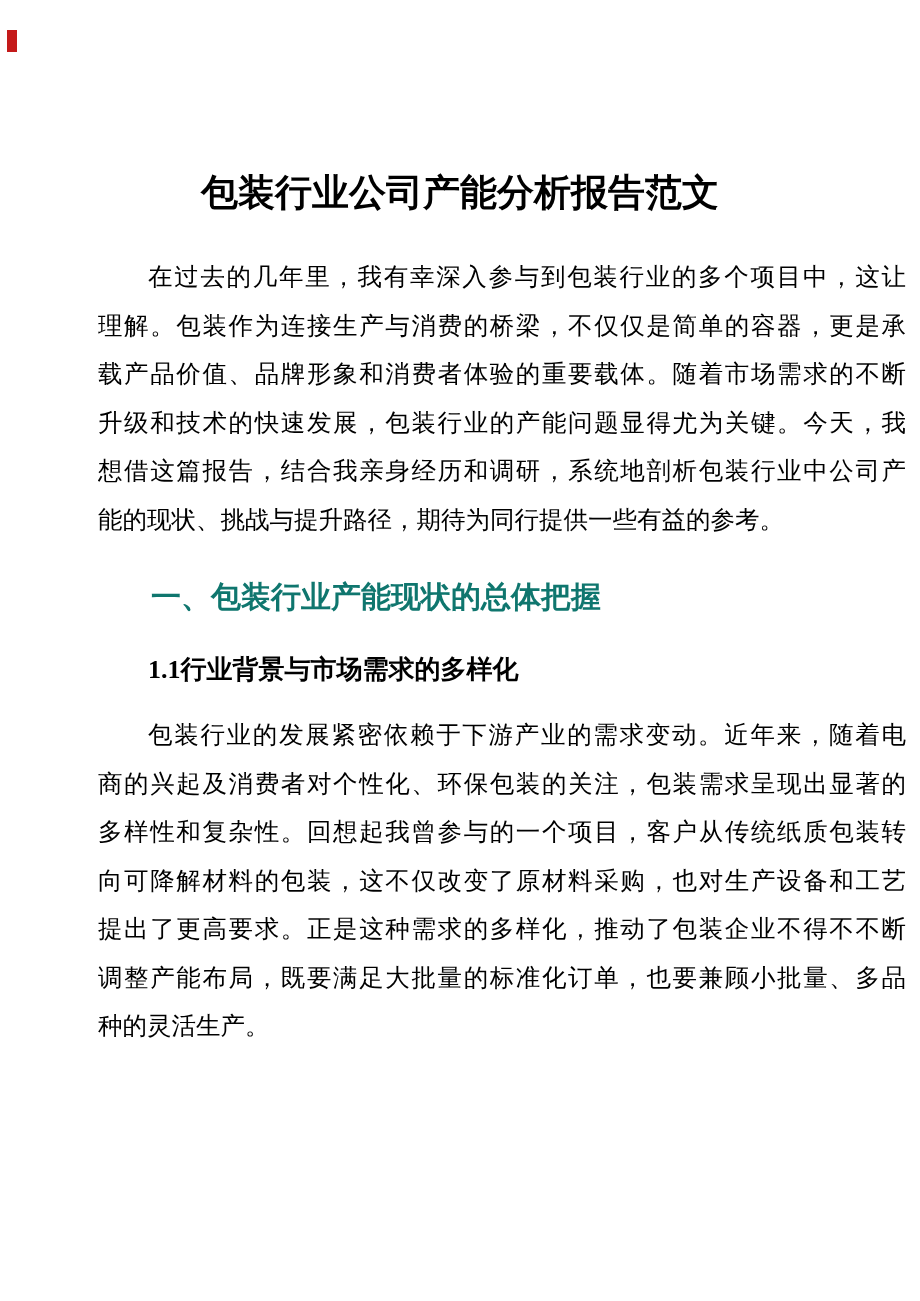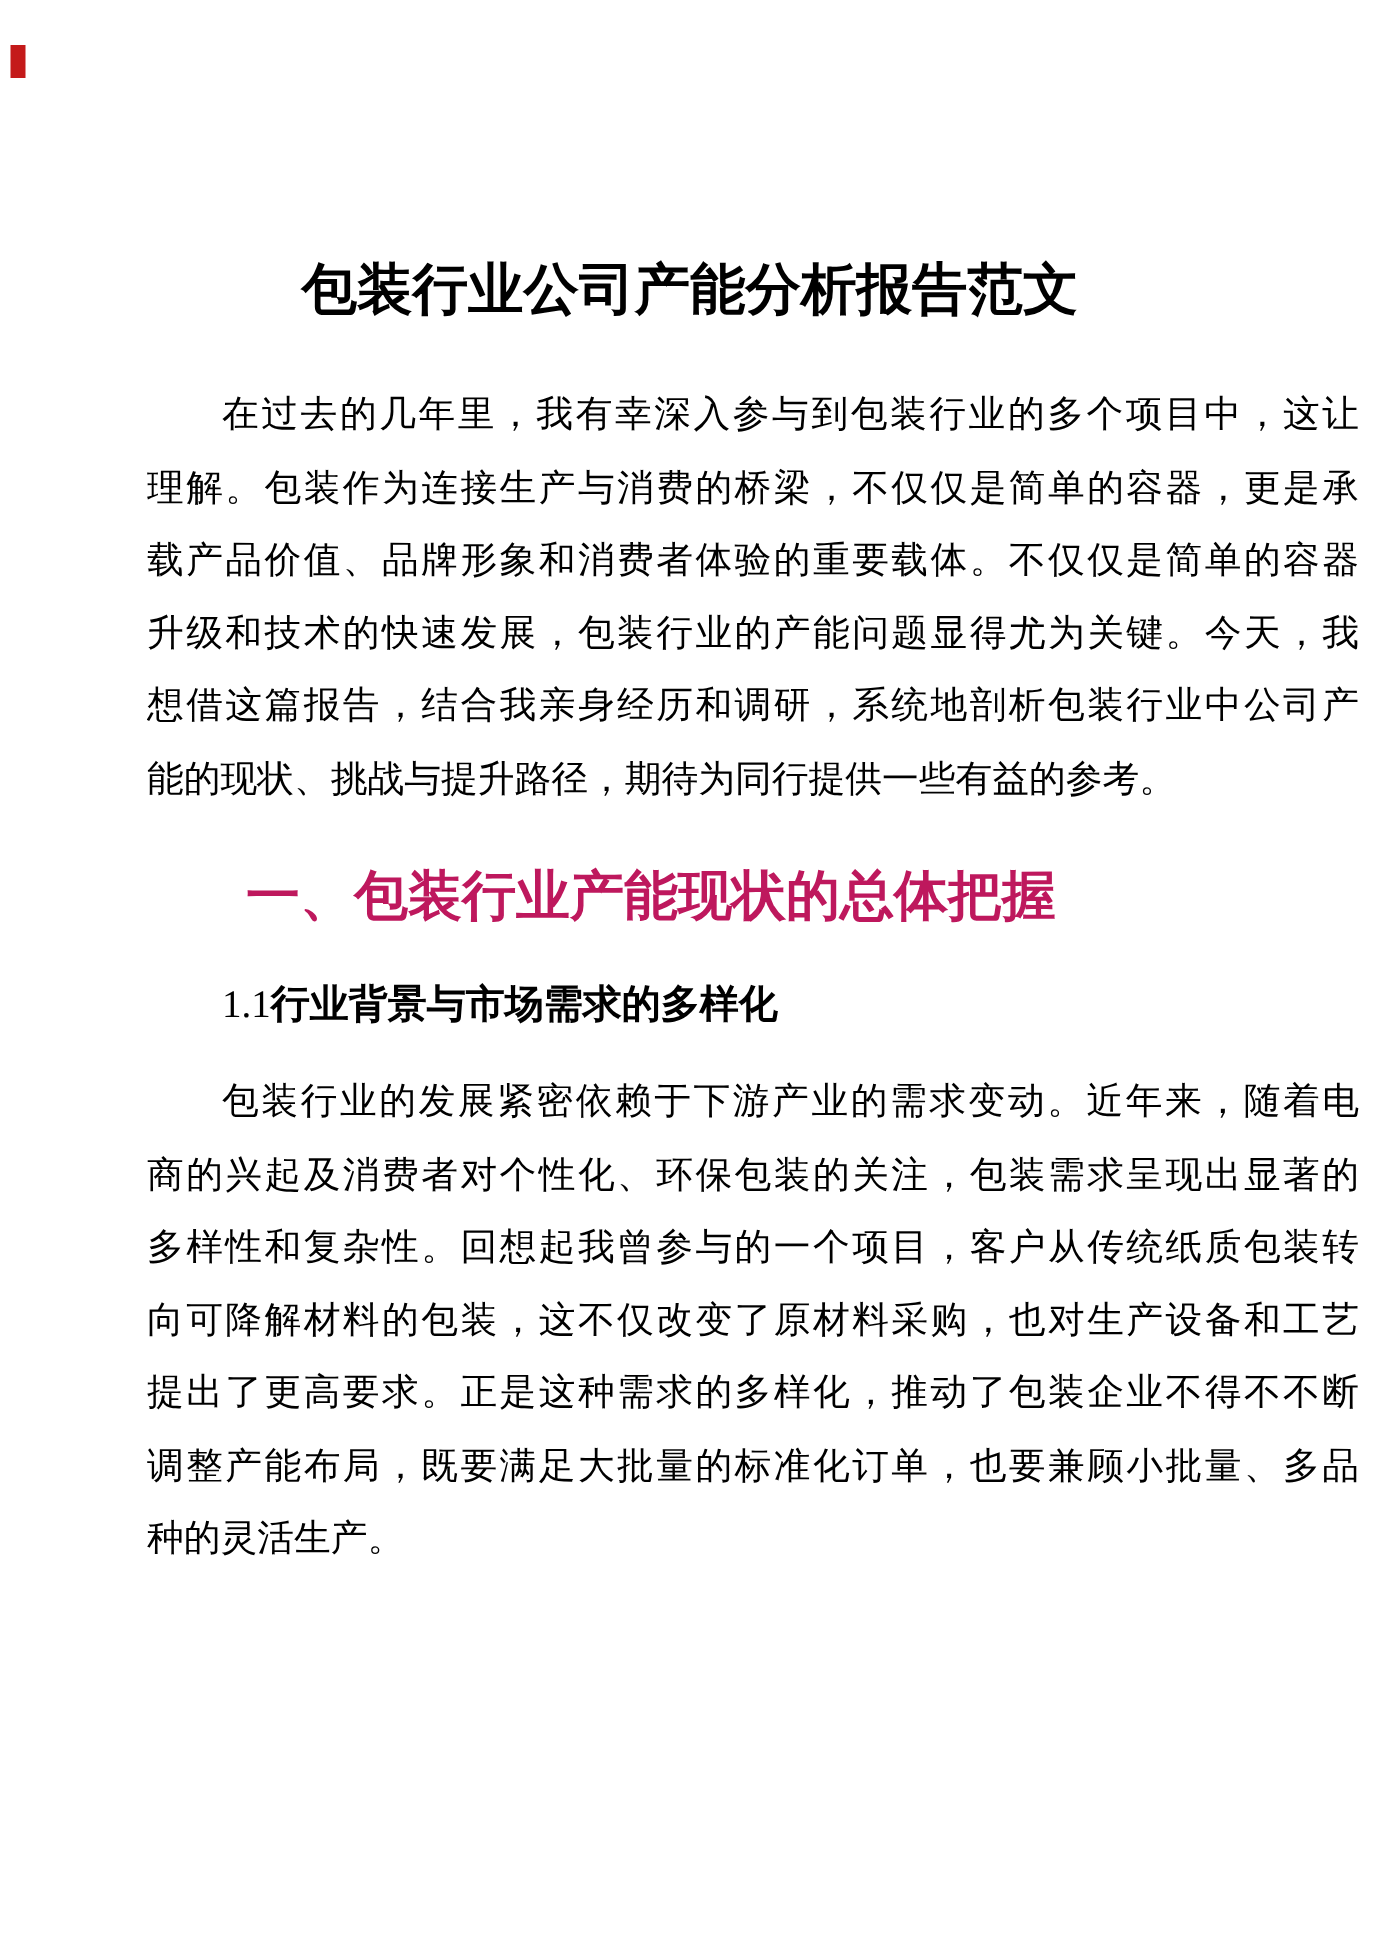--- a/index.html
+++ b/index.html
@@ -56,64 +56,64 @@
   }
   .line.first {
     padding-left: 50px;
   }
   .line.last {
     text-align: center;
     text-align-last: left;
     white-space: normal;
   }
   .section-heading {
-    margin: 16px;
+    margin: 3px;
     margin-top: 33px;
     padding-left: 50px;
     height: 40px;
     line-height: 40px;
     font-family: "Liberation Sans", "DejaVu Sans", sans-serif;
     font-weight: bold;
-    font-size: 36px;
-    color: #be185d;
+    font-size: 30px;
+    color: #0f766e;
   }
   .subsection-heading {
     margin: 0;
     margin-top: 35px;
     padding-left: 50px;
     height: 34px;
     line-height: 34px;
     font-size: 26px;
     font-weight: bold;
     color: #000000;
   }
   .subsection-heading .num {
     font-family: "Liberation Serif", "DejaVu Serif", serif;
-    font-weight: normal;
+    font-weight: bold;
   }
   .subsection-heading .txt {
     font-family: "Liberation Sans", "DejaVu Sans", sans-serif;
     font-weight: bold;
   }
 </style>
 </head>
 <body>
 
 <div class="page">
 
   <div class="corner-marker" style="background: rgb(196, 26, 26);"></div>
 
   <h1 class="doc-title">包装行业公司产能分析报告范文</h1>
 
   <div class="content">
 
     <div class="para para-1">
       <div class="line first">在过去的几年里，我有幸深入参与到包装行业的多个项目中，这让</div>
       <div class="line">理解。包装作为连接生产与消费的桥梁，不仅仅是简单的容器，更是承</div>
-      <div class="line">载产品价值、品牌形象和消费者体验的重要载体。不仅仅是简单的容器</div>
+      <div class="line">载产品价值、品牌形象和消费者体验的重要载体。随着市场需求的不断</div>
       <div class="line">升级和技术的快速发展，包装行业的产能问题显得尤为关键。今天，我</div>
       <div class="line">想借这篇报告，结合我亲身经历和调研，系统地剖析包装行业中公司产</div>
       <div class="line last">能的现状、挑战与提升路径，期待为同行提供一些有益的参考。</div>
     </div>
 
     <h2 class="section-heading">一、包装行业产能现状的总体把握</h2>
 
     <h3 class="subsection-heading">
       <span class="num">1.1</span><span class="txt">行业背景与市场需求的多样化</span>
     </h3>

